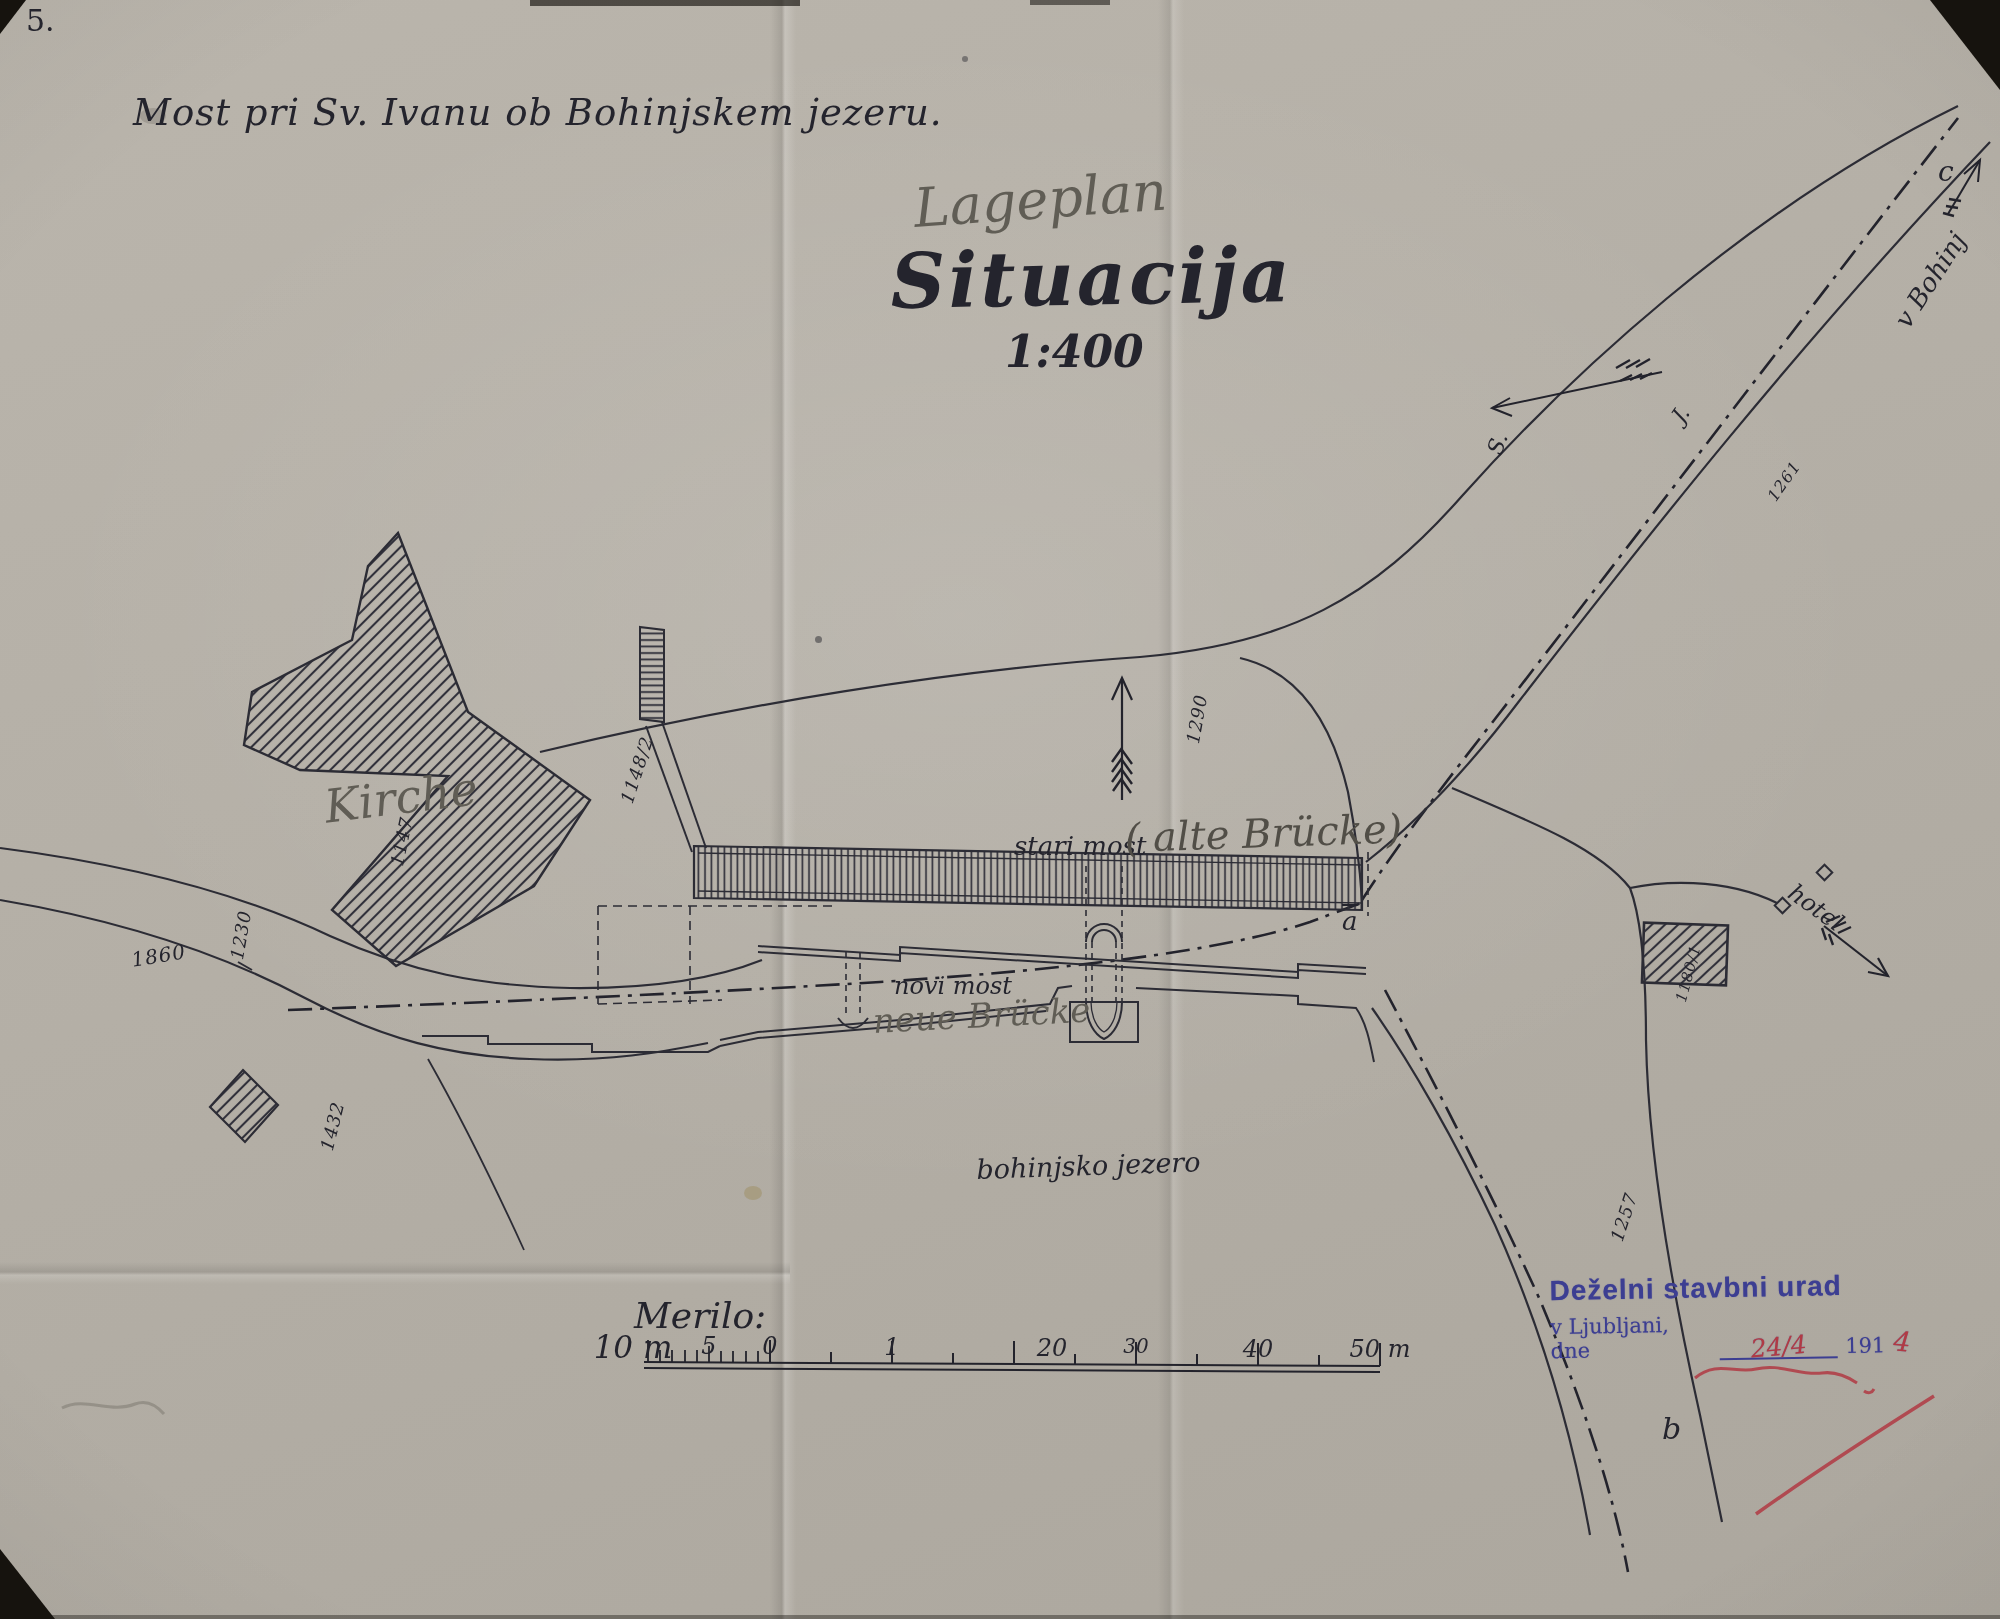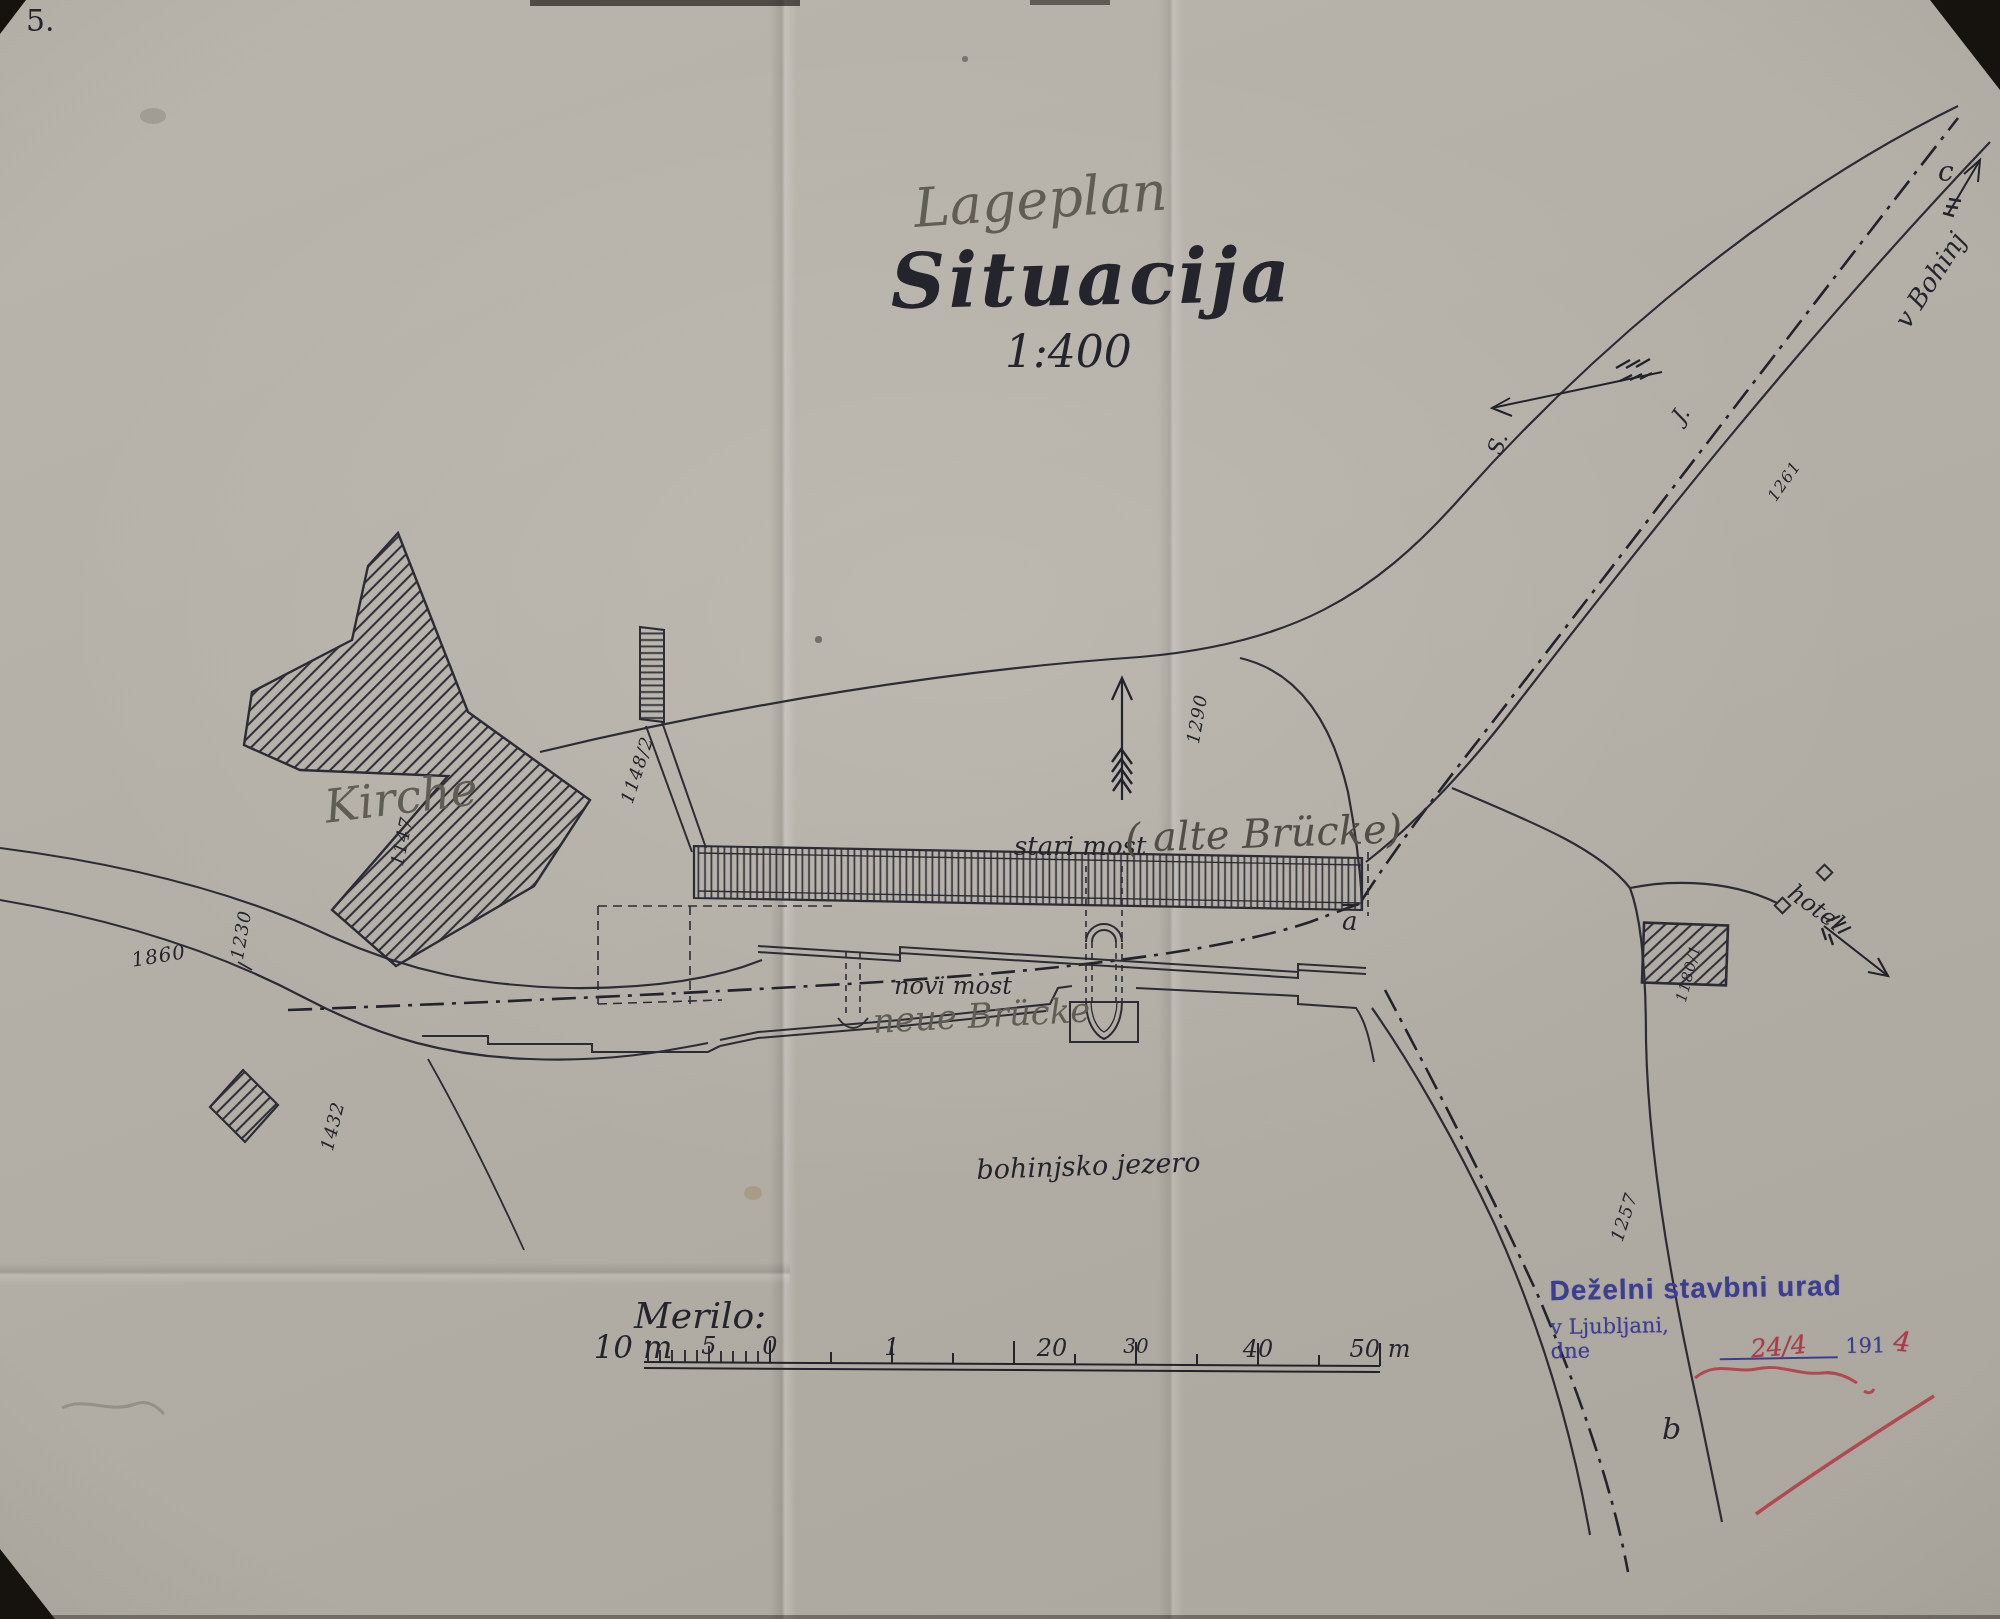--- a/index.html
+++ b/index.html
@@ -205,24 +205,25 @@
     <g stroke="#b13a44" fill="none" opacity="0.85">
       <path d="M 1695,1378 C 1716,1360 1736,1374 1756,1369 C 1780,1363 1800,1376 1822,1373 C 1836,1371 1848,1377 1857,1383 M 1864,1391 C 1868,1394 1872,1393 1874,1389" stroke-width="3"></path>
       <path d="M 1756,1514 C 1815,1472 1880,1430 1934,1396" stroke-width="3.5"></path>
     </g>
 
     <path d="M 62,1408 C 85,1396 110,1414 135,1404 C 148,1399 158,1407 164,1414" stroke="#7e7a71" stroke-width="3" fill="none" opacity="0.55"></path>
   </svg>
 
   <span class="lbl" style="left:26px;top:6px;font-size:30px;font-style:normal">5.</span>
 
+  <span class="lbl" style="left:133px;top:94px;font-size:37px;letter-spacing:1px">Most pri Sv. Ivanu ob Bohinjskem jezeru.</span>
 
   <span class="lbl pencil rot" style="left:912px;top:182px;font-size:54px;transform:rotate(-4deg)">Lageplan</span>
   <span class="lbl rot" style="left:890px;top:244px;font-size:76px;font-weight:bold;letter-spacing:3px;transform:rotate(-1deg)">Situacija</span>
-  <span class="lbl" style="left:1005px;top:330px;font-size:44px;font-weight:normal">1:400</span>
+  <span class="lbl" style="left:1005px;top:330px;font-size:44px;font-weight:bold">1:400</span>
 
   <span class="lbl pencil rot" style="left:322px;top:784px;font-size:46px;transform:rotate(-7deg)">Kirche</span>
 
   <span class="lbl" style="left:1014px;top:833px;font-size:26px">stari most</span>
   <span class="lbl pencil2 rot" style="left:1124px;top:818px;font-size:40px;transform:rotate(-2deg)">( alte Brücke)</span>
 
   <span class="lbl" style="left:894px;top:974px;font-size:24px">novi most</span>
   <span class="lbl pencil rot" style="left:872px;top:1004px;font-size:34px;transform:rotate(-3deg)">neue Brücke</span>
 
   <span class="lbl rot" style="left:976px;top:1156px;font-size:27px;transform:rotate(-2deg)">bohinjsko jezero</span>

